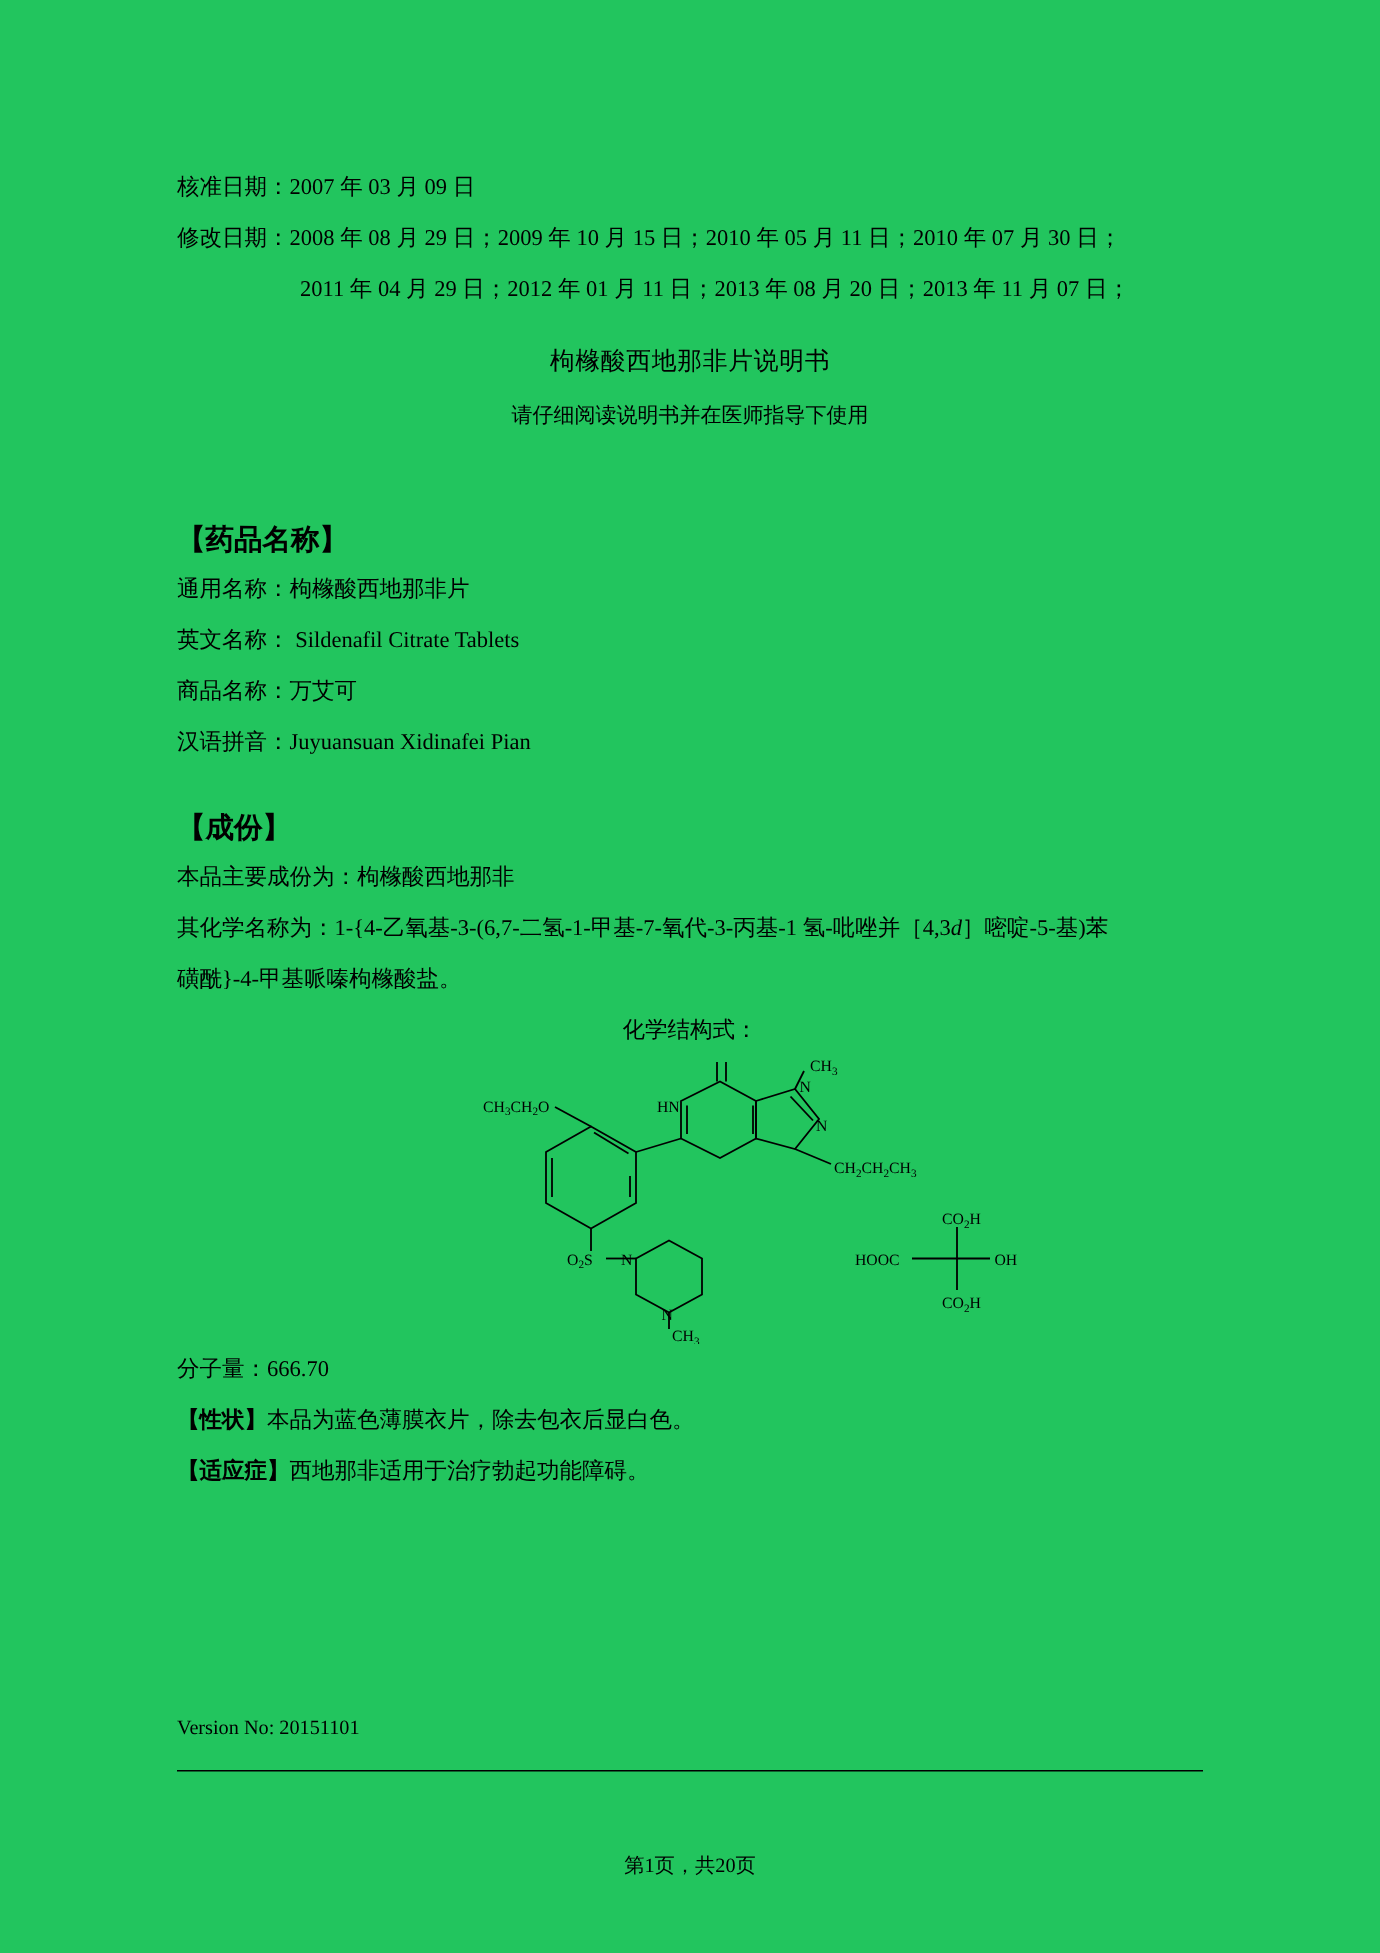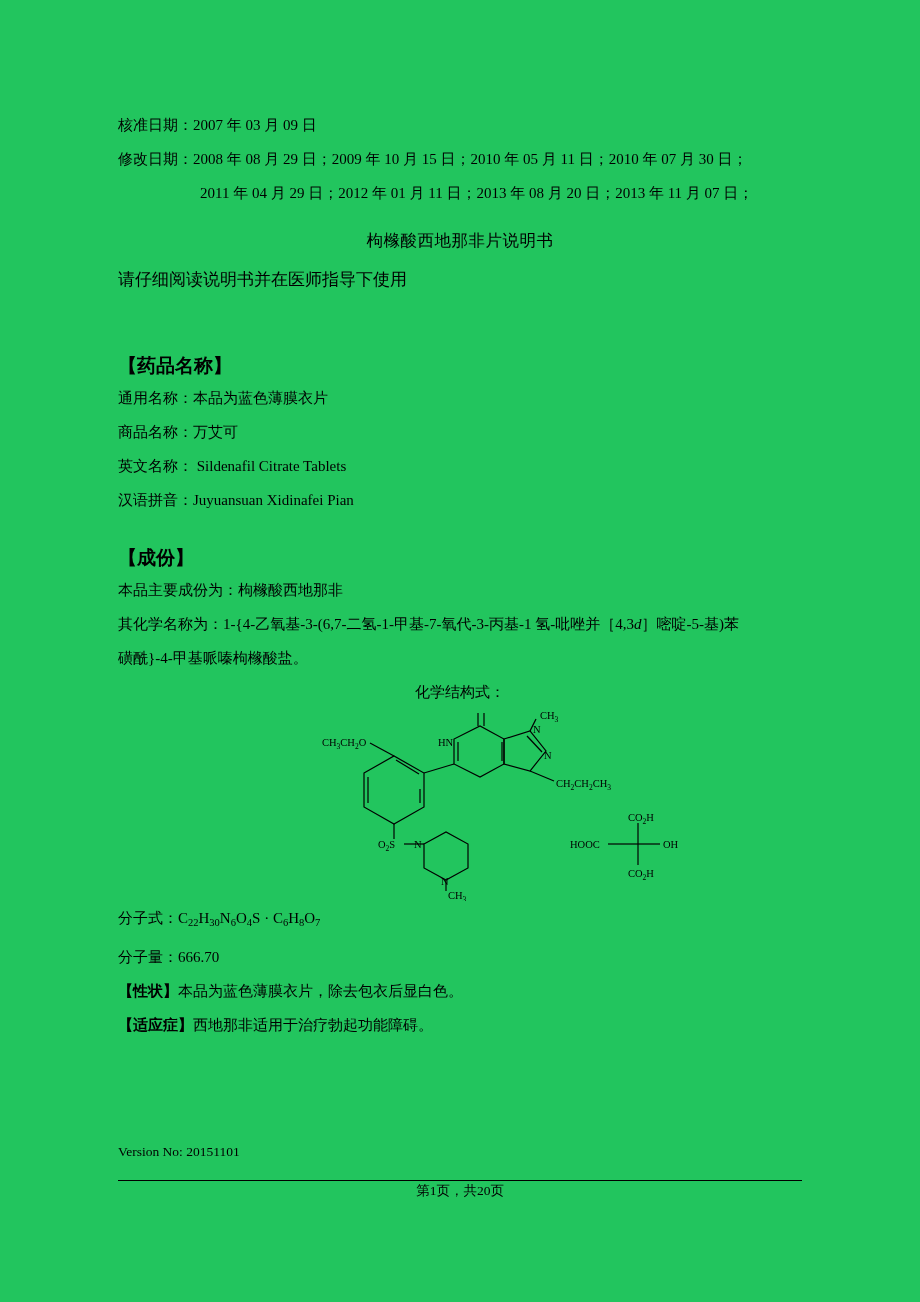--- a/index.html
+++ b/index.html
@@ -31,21 +31,22 @@
   }
   .indent-1 { padding-left: 82px; }
   .doc-title {
     text-align: center;
     font-size: 16.5px;
     font-weight: normal;
     margin-top: 20px;
     letter-spacing: 0.5px;
   }
   .doc-subtitle {
-    font-size: 17px;
+    text-align: center;
+    font-size: 14px;
     margin-top: 16px;
   }
   .section-head {
     font-size: 19px;
     font-weight: bold;
     margin-top: 26px;
     line-height: 30px;
   }
   .para {
     font-size: 15px;
@@ -74,21 +75,21 @@
     position: absolute;
     left: 118px;
     right: 118px;
     top: 1180px;
     border-top: 1px solid #000;
   }
   .footer-center {
     position: absolute;
     left: 0;
     right: 0;
-    top: 1180px;
+    top: 1233px;
     text-align: center;
     font-size: 13.5px;
     line-height: 22px;
   }
   .footer-left {
     position: absolute;
     left: 118px;
     top: 1141px;
     font-size: 13.5px;
     line-height: 22px;
@@ -105,23 +106,23 @@
     <div class="line">核准日期：2007 年 03 月 09 日</div>
     <div class="line">修改日期：2008 年 08 月 29 日；2009 年 10 月 15 日；2010 年 05 月 11 日；2010 年 07 月 30 日；</div>
     <div class="line indent-1">2011 年 04 月 29 日；2012 年 01 月 11 日；2013 年 08 月 20 日；2013 年 11 月 07 日；</div>
 
     <div class="doc-title">枸橼酸西地那非片说明书</div>
     <div class="doc-subtitle">请仔细阅读说明书并在医师指导下使用</div>
 
     <div class="gap-lg"></div>
 
     <div class="section-head">【药品名称】</div>
-    <div class="para">通用名称：本品为蓝色薄膜衣片</div>
+    <div class="para">通用名称：枸橼酸西地那非片</div>
+    <div class="para para-en">英文名称： Sildenafil Citrate Tablets</div>
     <div class="para">商品名称：万艾可</div>
-    <div class="para para-en">英文名称： Sildenafil Citrate Tablets</div>
     <div class="para para-en">汉语拼音：Juyuansuan  Xidinafei Pian</div>
 
     <div class="section-head">【成份】</div>
     <div class="para">本品主要成份为：枸橼酸西地那非</div>
     <div class="para">其化学名称为：1-{4-乙氧基-3-(6,7-二氢-1-甲基-7-氧代-3-丙基-1 氢-吡唑并［4,3<span class="ital">d</span>］嘧啶-5-基)苯</div>
     <div class="para">磺酰}-4-甲基哌嗪枸橼酸盐。</div>
 
     <div class="struct-label">化学结构式：</div>
 
     <div class="struct-wrap">
@@ -178,21 +179,20 @@
           <text x="133" y="174">N</text>
           <text x="140" y="188">CH<tspan font-size="7.5" dy="2.5">3</tspan></text>
           <text x="262" y="137">HOOC</text>
           <text x="320" y="110">CO<tspan font-size="7.5" dy="2.5">2</tspan><tspan dy="-2.5">H</tspan></text>
           <text x="355" y="137">OH</text>
           <text x="320" y="166">CO<tspan font-size="7.5" dy="2.5">2</tspan><tspan dy="-2.5">H</tspan></text>
         </g>
       </svg>
     </div>
 
-    <div class="formula-line">分子式：C<sub>22</sub>H<sub>30</sub>N<sub>6</sub>O<sub>4</sub>S · C<sub>6</sub>H<sub>8</sub>O<sub>7</sub></div>
     <div class="para">分子量：666.70</div>
 
     <div class="para"><span style="font-weight:bold">【性状】</span><span>本品为蓝色薄膜衣片，除去包衣后显白色。</span></div>
 
     <div class="para"><span style="font-weight:bold">【适应症】</span><span>西地那非适用于治疗勃起功能障碍。</span></div>
 
   </div>
 
   <div class="footer-rule"></div>
   <div class="footer-center">第1页，共20页</div>

